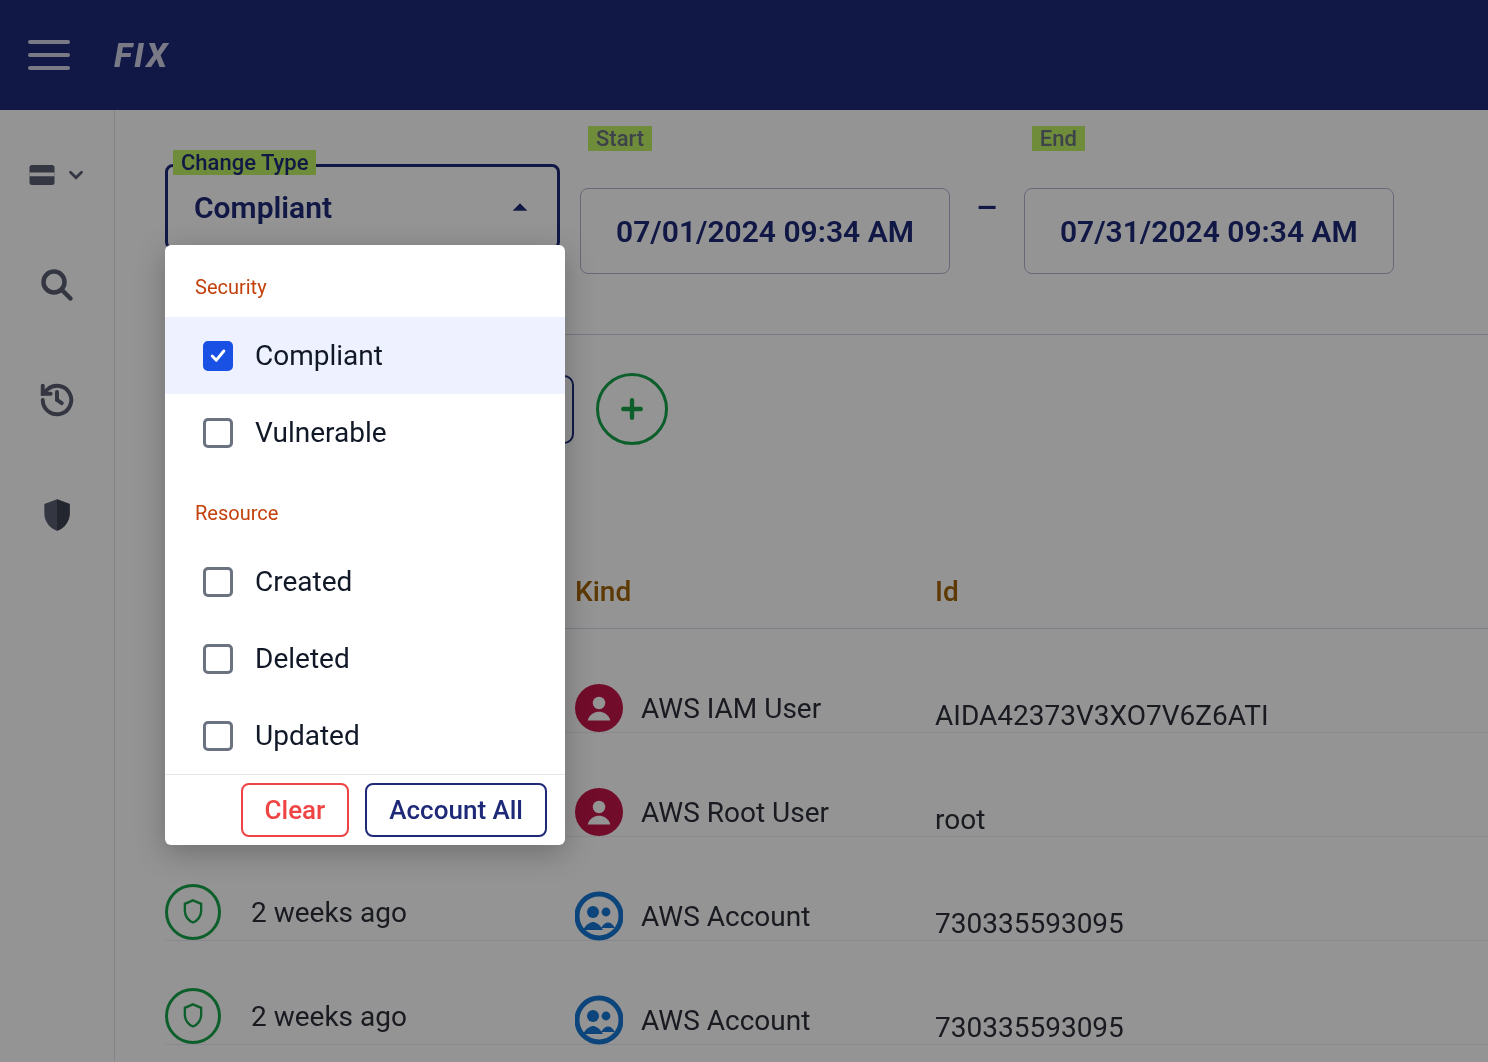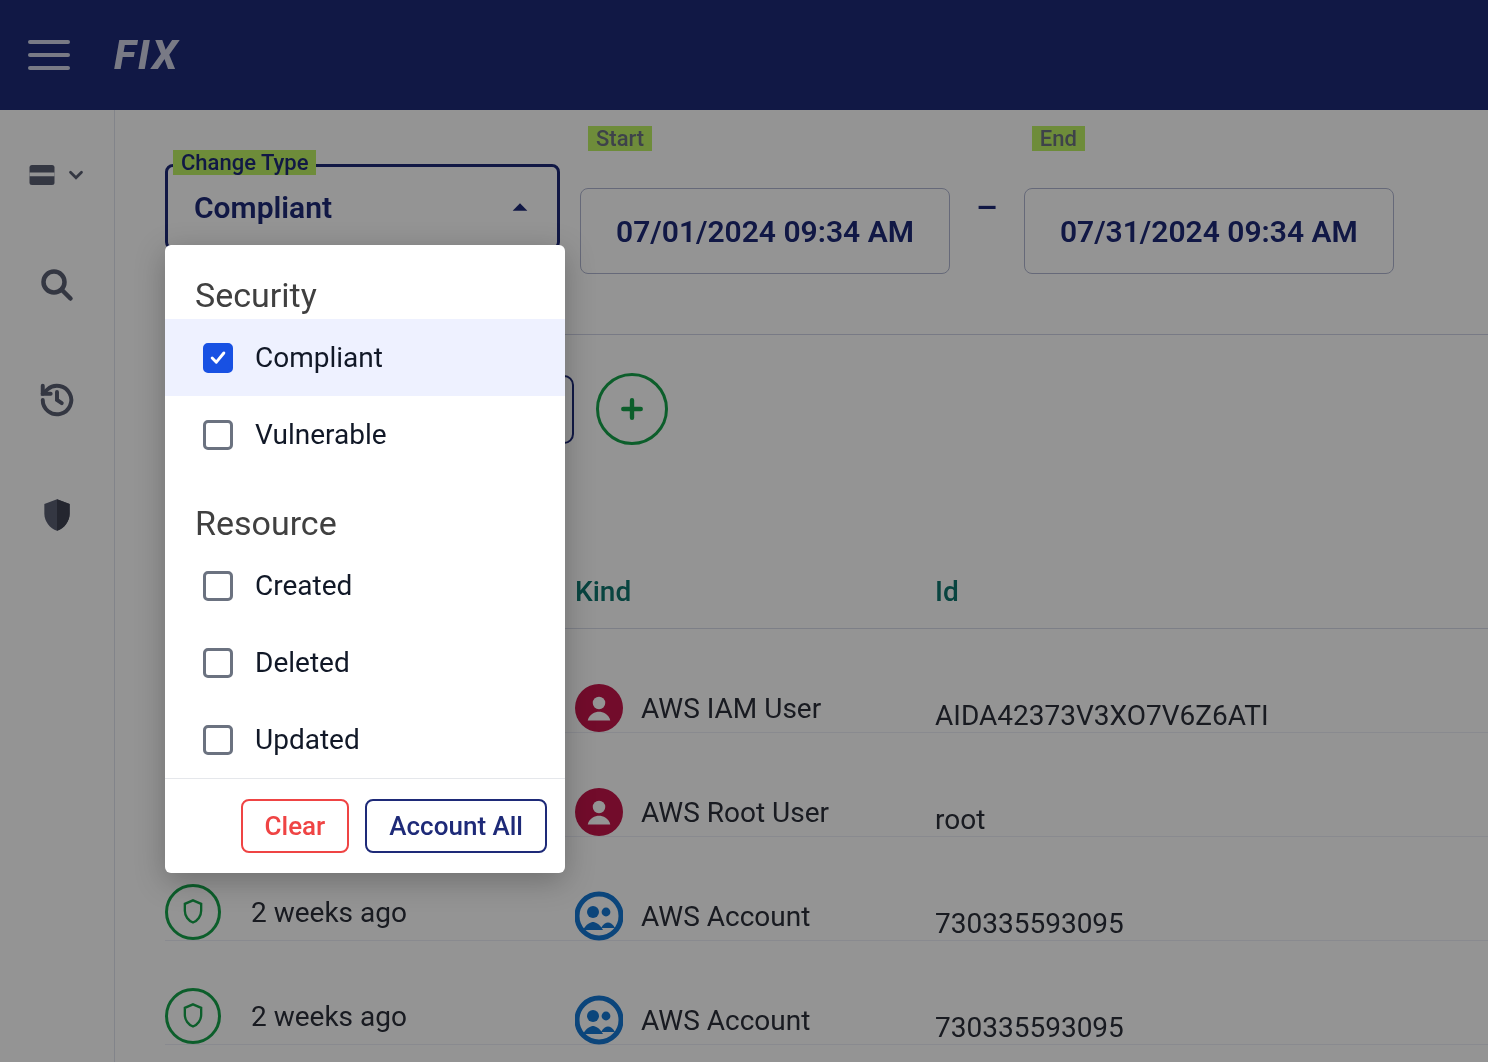--- a/index.html
+++ b/index.html
@@ -10,21 +10,21 @@
   .topbar {
     height: 110px;
     background: #1e2a78;
     display: flex;
     align-items: center;
     padding: 0 28px;
     gap: 44px;
   }
   .hamburger { width: 42px; height: 30px; display:flex; flex-direction:column; justify-content:space-between; cursor:pointer; }
   .hamburger div { height: 4px; width: 100%; background:#d0d3e6; border-radius:2px; }
-  .logo { font-size: 41px; font-weight: 800; letter-spacing: 2px; color: #d0d3e6; font-style: italic; }
+  .logo { font-size: 34px; font-weight: 800; letter-spacing: 2px; color: #d0d3e6; font-style: italic; }
 
   
   .app { display:flex; height: calc(100% - 110px); }
   .sidebar { width: 115px; border-right: 1px solid #e0e3ee; display:flex; flex-direction:column; align-items:center; padding-top: 50px; gap: 75px; }
   .side-icon { width: 40px; height: 40px; display:flex; align-items:center; justify-content:center; color:#5a5f73; }
   .side-top { display:flex; align-items:center; gap:8px; color:#5a5f73; }
 
   .main { flex:1; padding: 30px 0 0 50px; position:relative; overflow:hidden; }
 
   .filters-row { display:flex; align-items:center; gap: 20px; }
@@ -77,21 +77,21 @@
   }
   .add-circle {
     width: 72px; height: 72px; border-radius:50%;
     border: 3px solid #16a34a; color:#16a34a;
     display:flex; align-items:center; justify-content:center;
     font-size: 40px; font-weight:700;
   }
 
   
   .table-area { margin-top: 130px; }
-  .thead { display:flex; font-size:28px; color:#0f766e; font-weight:500; padding: 0 0 20px 0; border-bottom: 1.5px solid #d8dbe9;}
+  .thead { display:flex; font-size:28px; color:#a16207; font-weight:500; padding: 0 0 20px 0; border-bottom: 1.5px solid #d8dbe9;}
   .col-when { width: 410px; display:flex; align-items:center; gap:12px;}
   .col-kind { width: 360px; }
   .col-id { flex:1; }
   .sort-arrow { font-size:28px; }
 
   .trow { display:flex; align-items:flex-end; height: 104px; border-bottom: 1.5px solid #eceef7; font-size:28px; color:#2b2f3a; }
   .trow .col-when .shield-badge { width:56px; height:56px; border-radius:50%; border:3px solid #16a34a; display:flex; align-items:center; justify-content:center; margin-right: 18px; }
   .kind-cell { display:flex; align-items:center; gap: 18px; }
   .user-badge { width:48px; height:48px; border-radius:50%; background:#c4154a; display:flex; align-items:center; justify-content:center; }
   .acct-badge { width:48px; height:48px; border-radius:50%; background:#fff; border:0; display:flex; align-items:center; justify-content:center; }
@@ -103,32 +103,32 @@
   .dropdown {
     position:absolute;
     top: 245px; left: 165px;
     width: 400px;
     background:#fff;
     border-radius: 6px;
     box-shadow: 0 8px 30px rgba(0,0,0,0.25);
     z-index: 60;
     overflow:hidden;
   }
-  .dd-section-label { padding: 30px 30px 4px; font-size: 34px; color:#404040; }
+  .dd-section-label { padding: 30px 30px 18px; font-size: 20px; color:#c2410c; }
   .dd-item { display:flex; align-items:center; gap: 22px; padding: 22px 38px; font-size: 28px; color:#111827; cursor:pointer; }
   .dd-item.selected { background:#eef1ff; }
   .checkbox {
     width: 30px; height: 30px; border-radius: 5px;
     border: 3px solid #6b7280; display:flex; align-items:center; justify-content:center;
     flex-shrink:0;
   }
   .checkbox.checked { background:#1851e3; border-color:#1851e3; }
   .checkbox.checked svg { display:block; }
   .checkbox svg { display:none; }
-  .dd-footer { border-top: 1px solid #e5e7eb; display:flex; justify-content:flex-end; gap: 16px; padding: 20px 18px; }
+  .dd-footer { border-top: 1px solid #e5e7eb; display:flex; justify-content:flex-end; gap: 16px; padding: 8px 18px; }
   .dd-btn { border-radius: 8px; padding: 10px 22px; font-size: 26px; font-weight:500; cursor:pointer; background:#fff; }
   .dd-btn.clear { border: 2px solid #ef4444; color:#ef4444; }
   .dd-btn.select-all { border: 2px solid #1e2a78; color:#1e2a78; }
 
 </style>
 </head>
 <body>
 
 <div class="topbar">
   <div class="hamburger">

